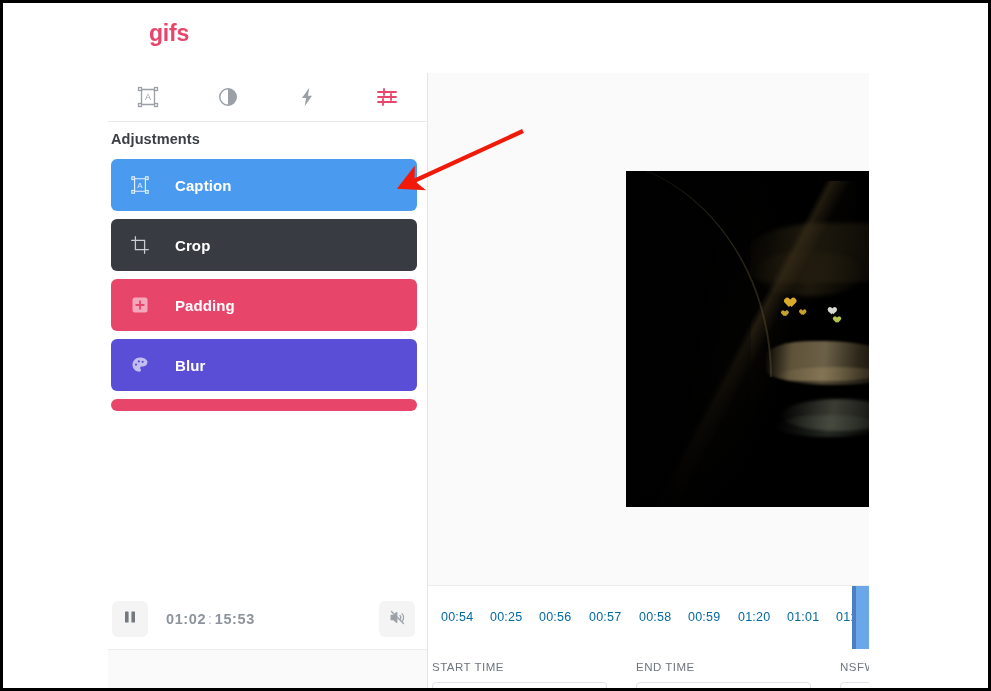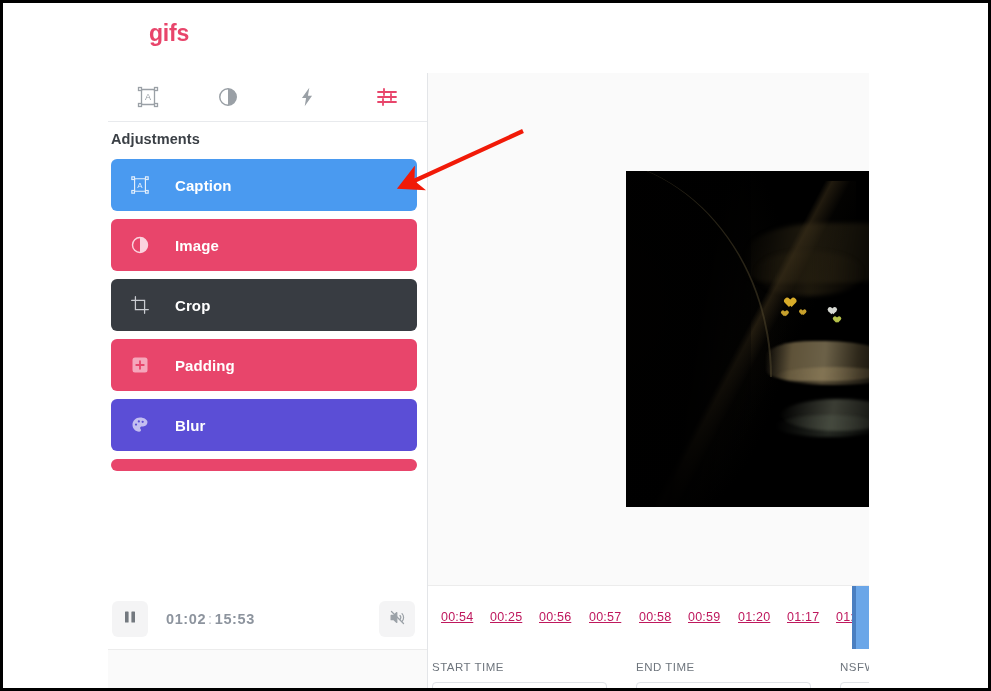--- a/index.html
+++ b/index.html
@@ -301,24 +301,23 @@
     height: 64px;
     background: #ffffff;
     border-top: 1px solid #ececec;
     border-bottom: 1px solid #ececec;
     overflow: hidden;
   }
   .tick {
     position: absolute;
     top: 24px;
     font-size: 12.5px;
-    color: #be185d;
+    color: #0369a1;
     letter-spacing: 0.2px;
     white-space: nowrap;
-    text-decoration: underline;
   }
   .playhead {
     position: absolute;
     top: 0;
     width: 4px;
     height: 64px;
     background: #4a7fc1;
   }
   .selection {
     position: absolute;
@@ -432,30 +431,20 @@
               <text x="12" y="15" font-size="9.5" fill="#e3effc" stroke="none" text-anchor="middle" font-family="Liberation Sans, sans-serif">A</text>
               <rect x="2.2" y="2.2" width="3.2" height="3.2" fill="#4a9af0"></rect>
               <rect x="18.6" y="2.2" width="3.2" height="3.2" fill="#4a9af0"></rect>
               <rect x="2.2" y="18.6" width="3.2" height="3.2" fill="#4a9af0"></rect>
               <rect x="18.6" y="18.6" width="3.2" height="3.2" fill="#4a9af0"></rect>
             </svg>
           </span>
           <span class="adj-label">Caption</span>
         </div>
 
-        <div class="adj-item" style="background:#e8456b">
-          <span class="adj-icon">
-            <svg width="20" height="20" viewBox="0 0 24 24" fill="none" stroke="#fbd3de" stroke-width="1.7">
-              <circle cx="12" cy="12" r="9"></circle>
-              <path d="M12 3 A9 9 0 0 1 21 12 L12 12 Z" fill="#fbd3de" stroke="none"></path>
-              <path d="M21 12 A9 9 0 0 1 12 21 L12 12 Z" fill="#fbd3de" stroke="none"></path>
-            </svg>
-          </span>
-          <span class="adj-label">Image</span>
-        </div>
 
         <div class="adj-item" style="background:#383c42">
           <span class="adj-icon">
             <svg width="20" height="20" viewBox="0 0 24 24" fill="none" stroke="#c9ccd1" stroke-width="1.5" stroke-linecap="round">
               <path d="M6.5 2 V17.5 H22"></path>
               <path d="M2 6.5 H17.5 V22"></path>
             </svg>
           </span>
           <span class="adj-label">Crop</span>
         </div>
@@ -544,21 +533,21 @@
       </div>
 
       <div class="timeline">
         <div class="tick" style="left:13px">00:54</div>
         <div class="tick" style="left:62px">00:25</div>
         <div class="tick" style="left:111px">00:56</div>
         <div class="tick" style="left:161px">00:57</div>
         <div class="tick" style="left:211px">00:58</div>
         <div class="tick" style="left:260px">00:59</div>
         <div class="tick" style="left:310px">01:20</div>
-        <div class="tick" style="left:359px">01:17</div>
+        <div class="tick" style="left:359px">01:01</div>
         <div class="tick" style="left:408px">01:02</div>
         <div class="selection" style="left:428px; width:13px;"></div>
         <div class="playhead" style="left:424px;"></div>
       </div>
 
       <div class="form-row">
         <div class="field-label" style="left:4px">START TIME</div>
         <div class="field-box" style="left:4px; width:175px"></div>
 
         <div class="field-label" style="left:208px">END TIME</div>

